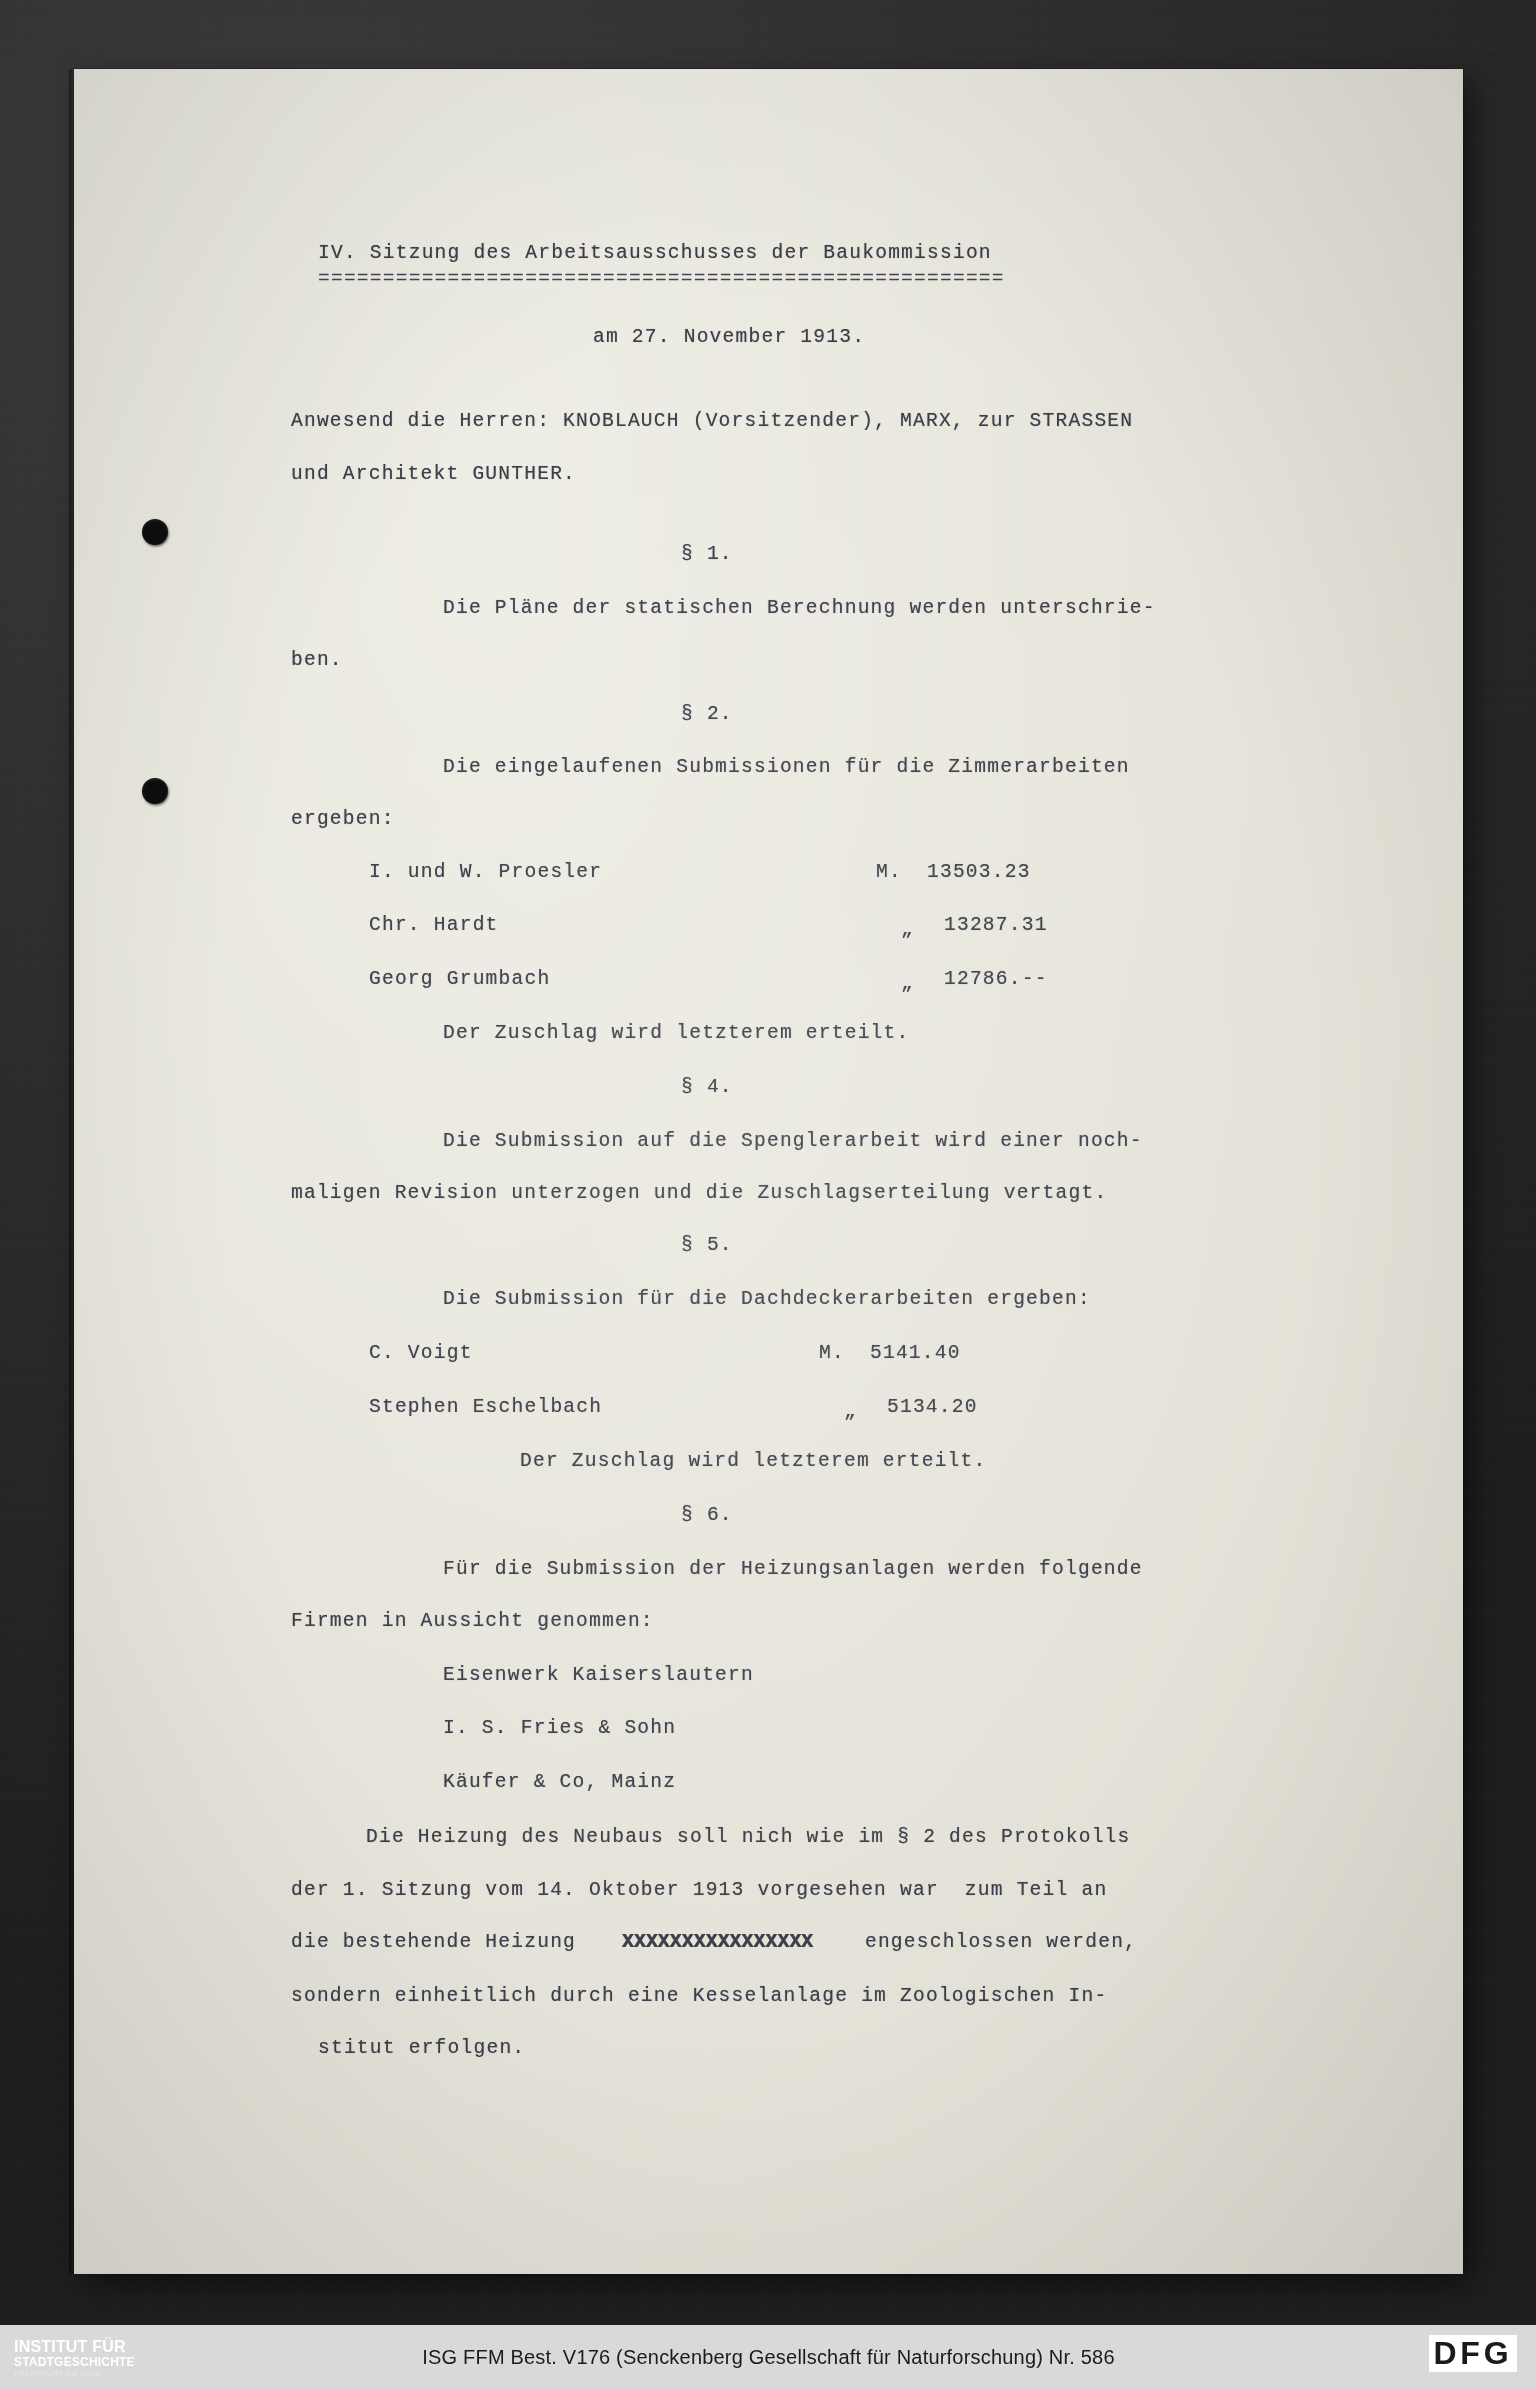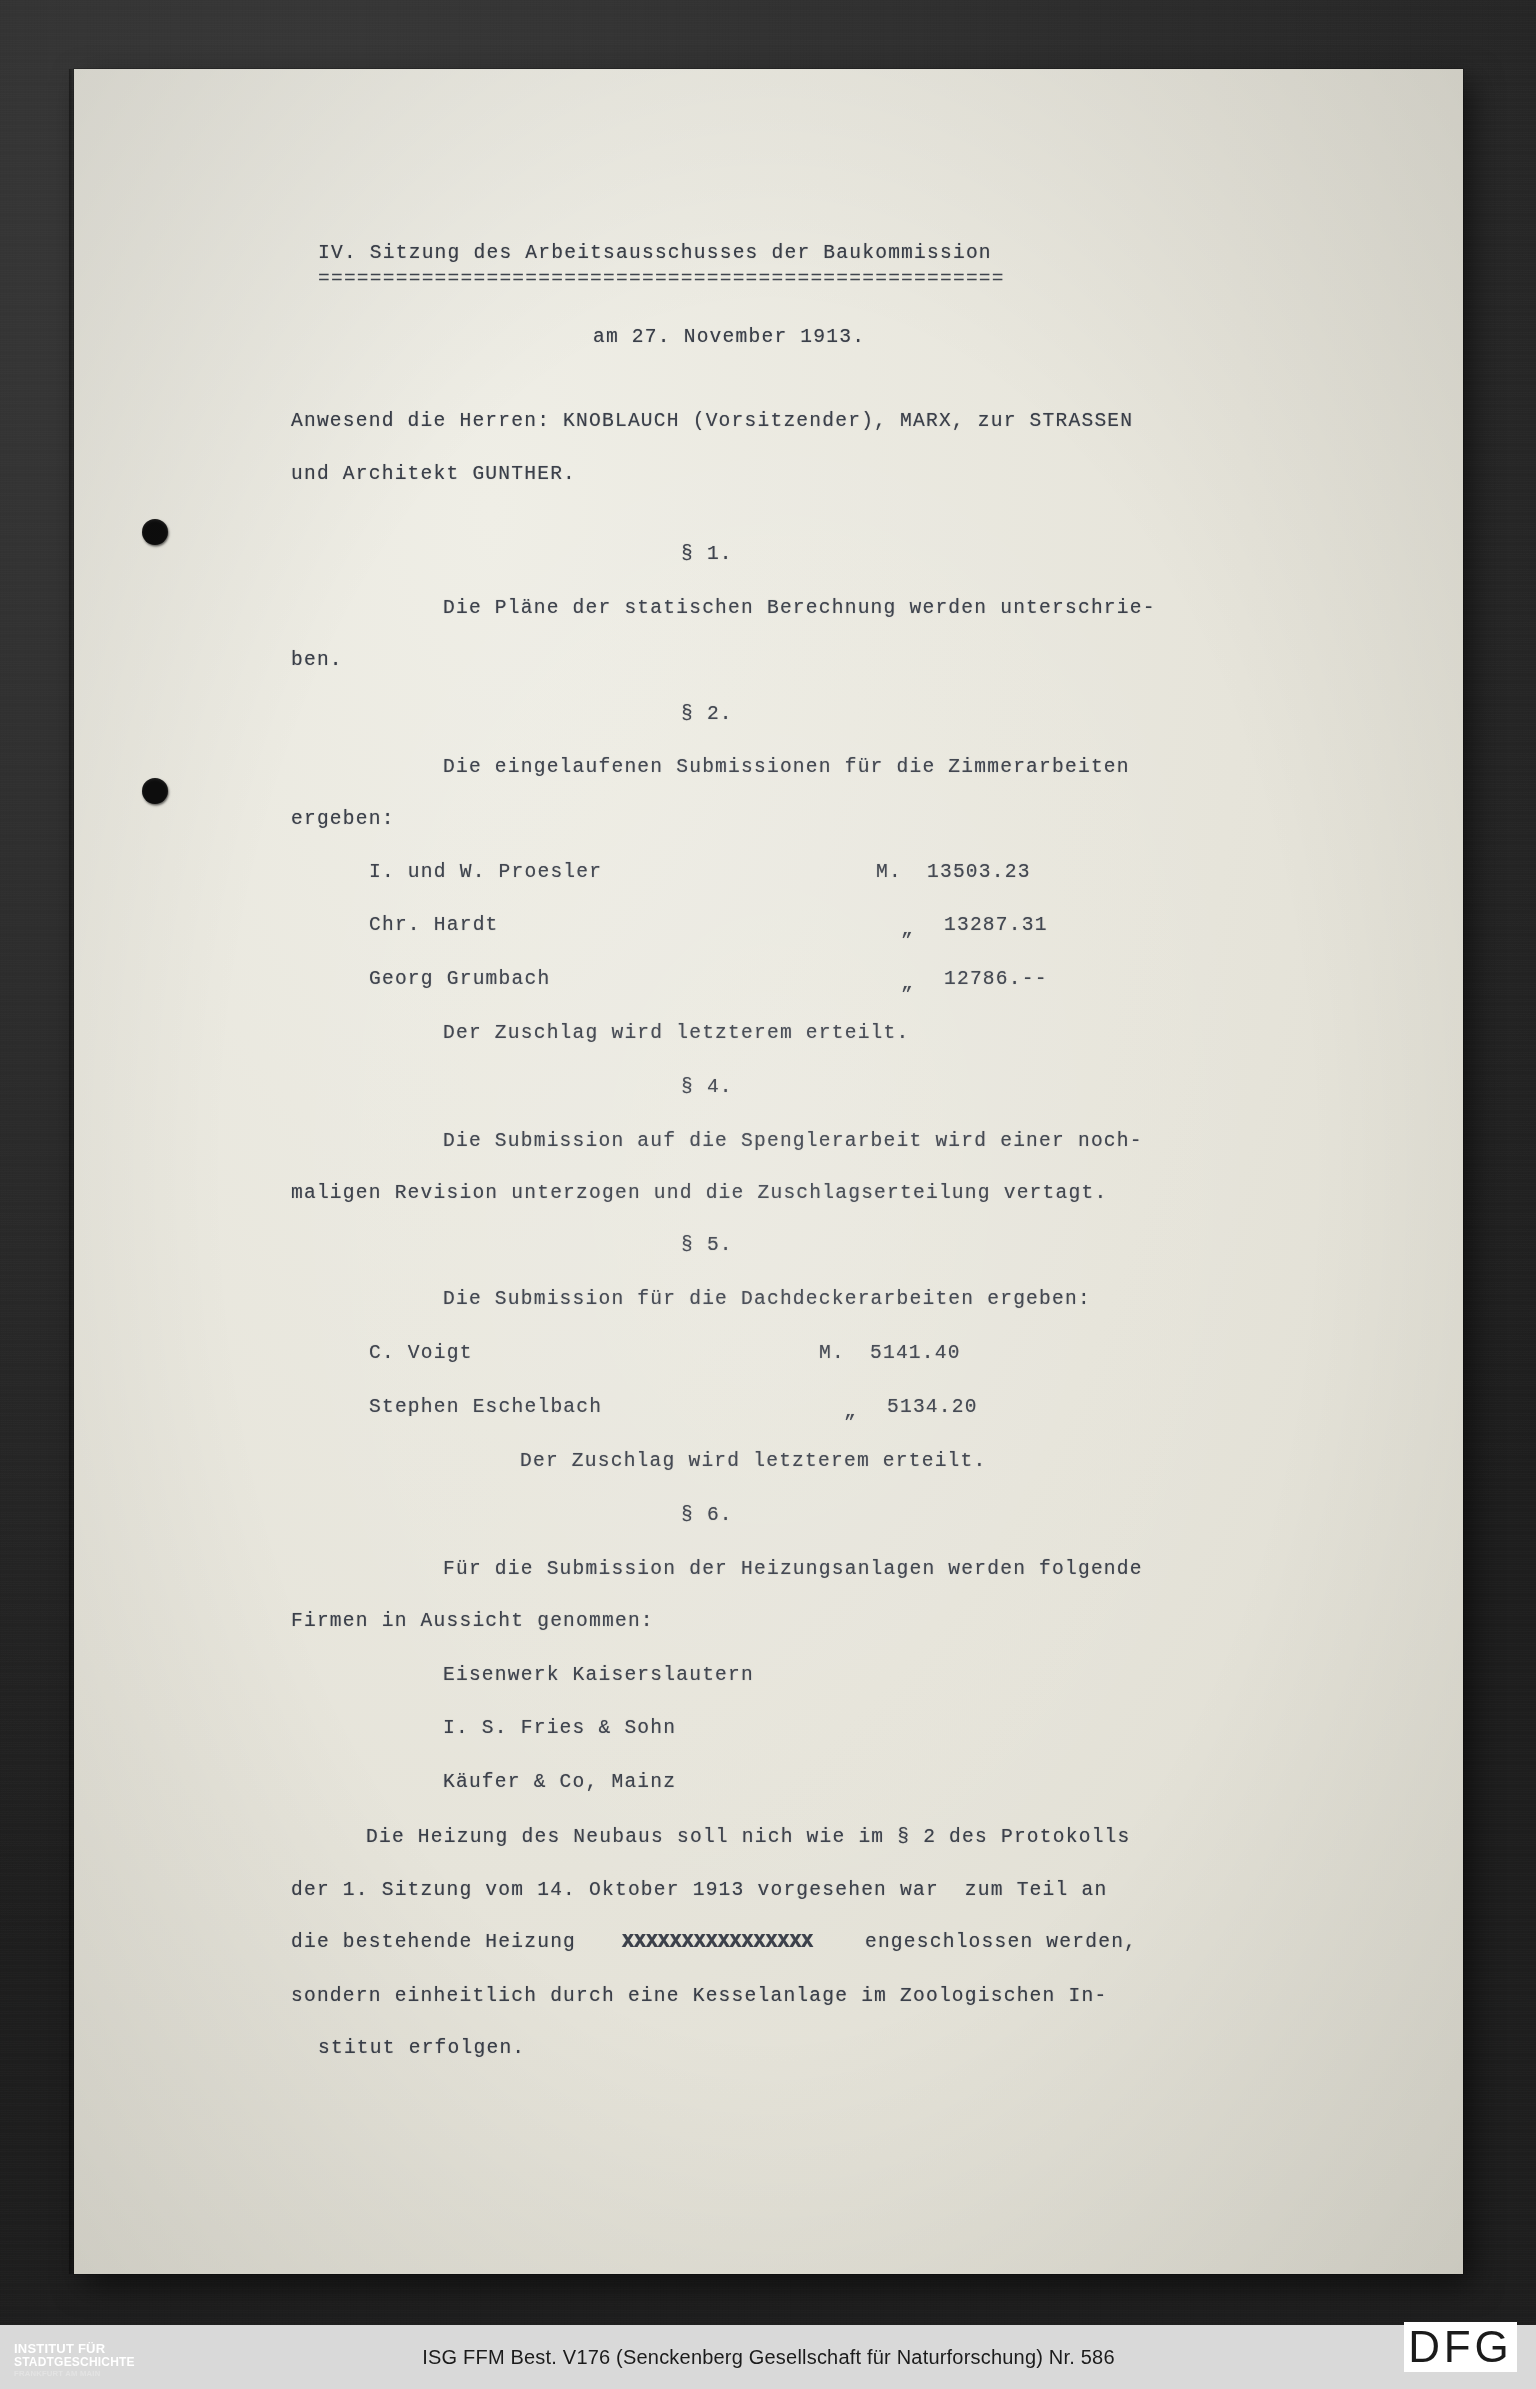--- a/index.html
+++ b/index.html
@@ -139,31 +139,31 @@
     letter-spacing: 0.2px;
   }
   #isg-logo {
     position: absolute;
     left: 14px;
     bottom: 10.8px;
     font-family: "Liberation Sans", sans-serif;
     color: #ffffff;
     line-height: 1.12;
   }
-  #isg-logo .l1 { font-size: 13px; font-weight: bold; letter-spacing: 0.2px; }
+  #isg-logo .l1 { font-size: 16px; font-weight: bold; letter-spacing: 0.2px; }
   #isg-logo .l2 { font-size: 12px; font-weight: bold; letter-spacing: 0.2px; }
   #isg-logo .l4 { font-size: 7.7px; font-weight: bold; letter-spacing: 0.2px; color:#e3e3e3; }
 
   #dfg-logo {
     position: absolute;
     right: 20px;
     bottom: 17px;
     font-family: "Liberation Sans", sans-serif;
-    font-size: 44px;
-    font-weight: normal;
+    font-size: 32px;
+    font-weight: bold;
     letter-spacing: 3.8px;
     color: #ffffff;
   }
   #dfg-logo .slot {
     display: inline-block;
     background: #ffffff;
     color: #1b1b1b;
     padding: 0 4.6px;
   }
 </style>

